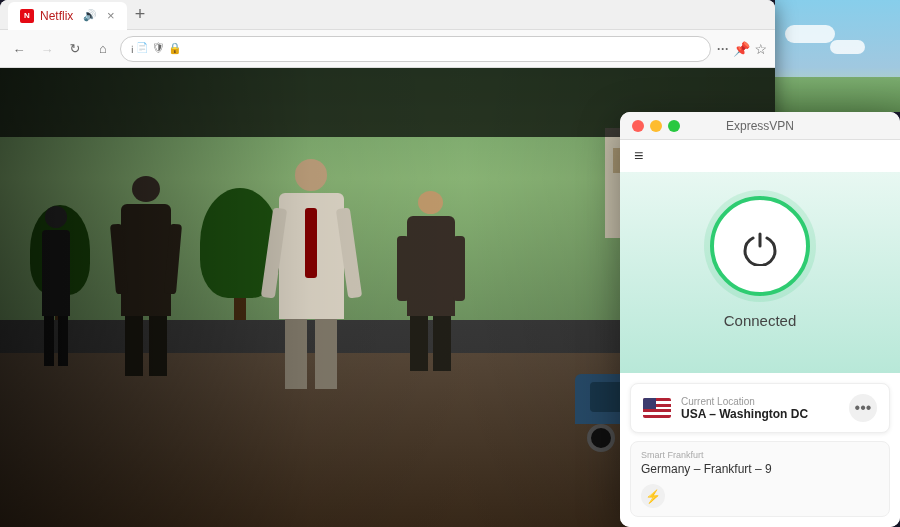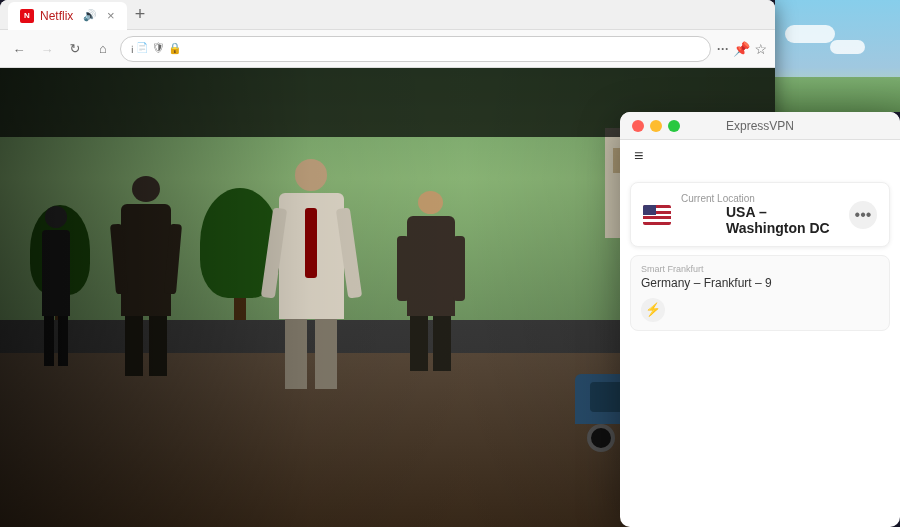--- a/index.html
+++ b/index.html
@@ -268,21 +268,21 @@
     }
     .flag-usa::before {
       content: '';
       position: absolute;
       top: 0; left: 0;
       width: 45%; height: 53%;
       background: #3C3B6E;
     }
     .location-info { flex: 1; }
     .location-label { font-size: 10px; color: #999; }
-    .location-name { font-size: 14px; color: #222; font-weight: 600; margin-left: 45px; }
+    .location-name { font-size: 12px; color: #222; font-weight: 600; }
     .more-btn { width: 28px; height: 28px; border-radius: 50%; background: #f0f0f0; display: flex; align-items: center; justify-content: center; cursor: pointer; font-size: 16px; color: #666; }
 
     .quick-locations {
       display: flex;
       gap: 8px;
     }
     .quick-card {
       flex: 1;
       background: #fafafa;
       border: 1px solid #eee;
@@ -460,20 +460,31 @@
     </div>
     <span class="vpn-title-text">ExpressVPN</span>
   </div>
 
   <div class="vpn-body">
 
     <div class="vpn-header">
       <span class="hamburger">≡</span>
     </div>
 
+    <div class="vpn-connected-area">
+      <div class="power-button-ring">
+        <div class="power-icon">
+          <svg class="power-svg" viewBox="0 0 40 40" fill="none" xmlns="http://www.w3.org/2000/svg">
+            <path d="M20 8 L20 20" stroke="#333" stroke-width="3" stroke-linecap="round"></path>
+            <path d="M13 12 C8 14.5 5 19.5 5 25 C5 33 11.7 39.5 20 39.5 C28.3 39.5 35 33 35 25 C35 19.5 32 14.5 27 12" stroke="#333" stroke-width="3" stroke-linecap="round" fill="none"></path>
+          </svg>
+        </div>
+      </div>
+      <span class="connected-text">Connected</span>
+    </div>
 
     <div class="vpn-bottom">
 
       <div class="current-location-card">
         <div class="flag-icon flag-usa"></div>
         <div class="location-info">
           <div class="location-label">Current Location</div>
           <div class="location-name">USA – Washington DC</div>
         </div>
         <div class="more-btn">

